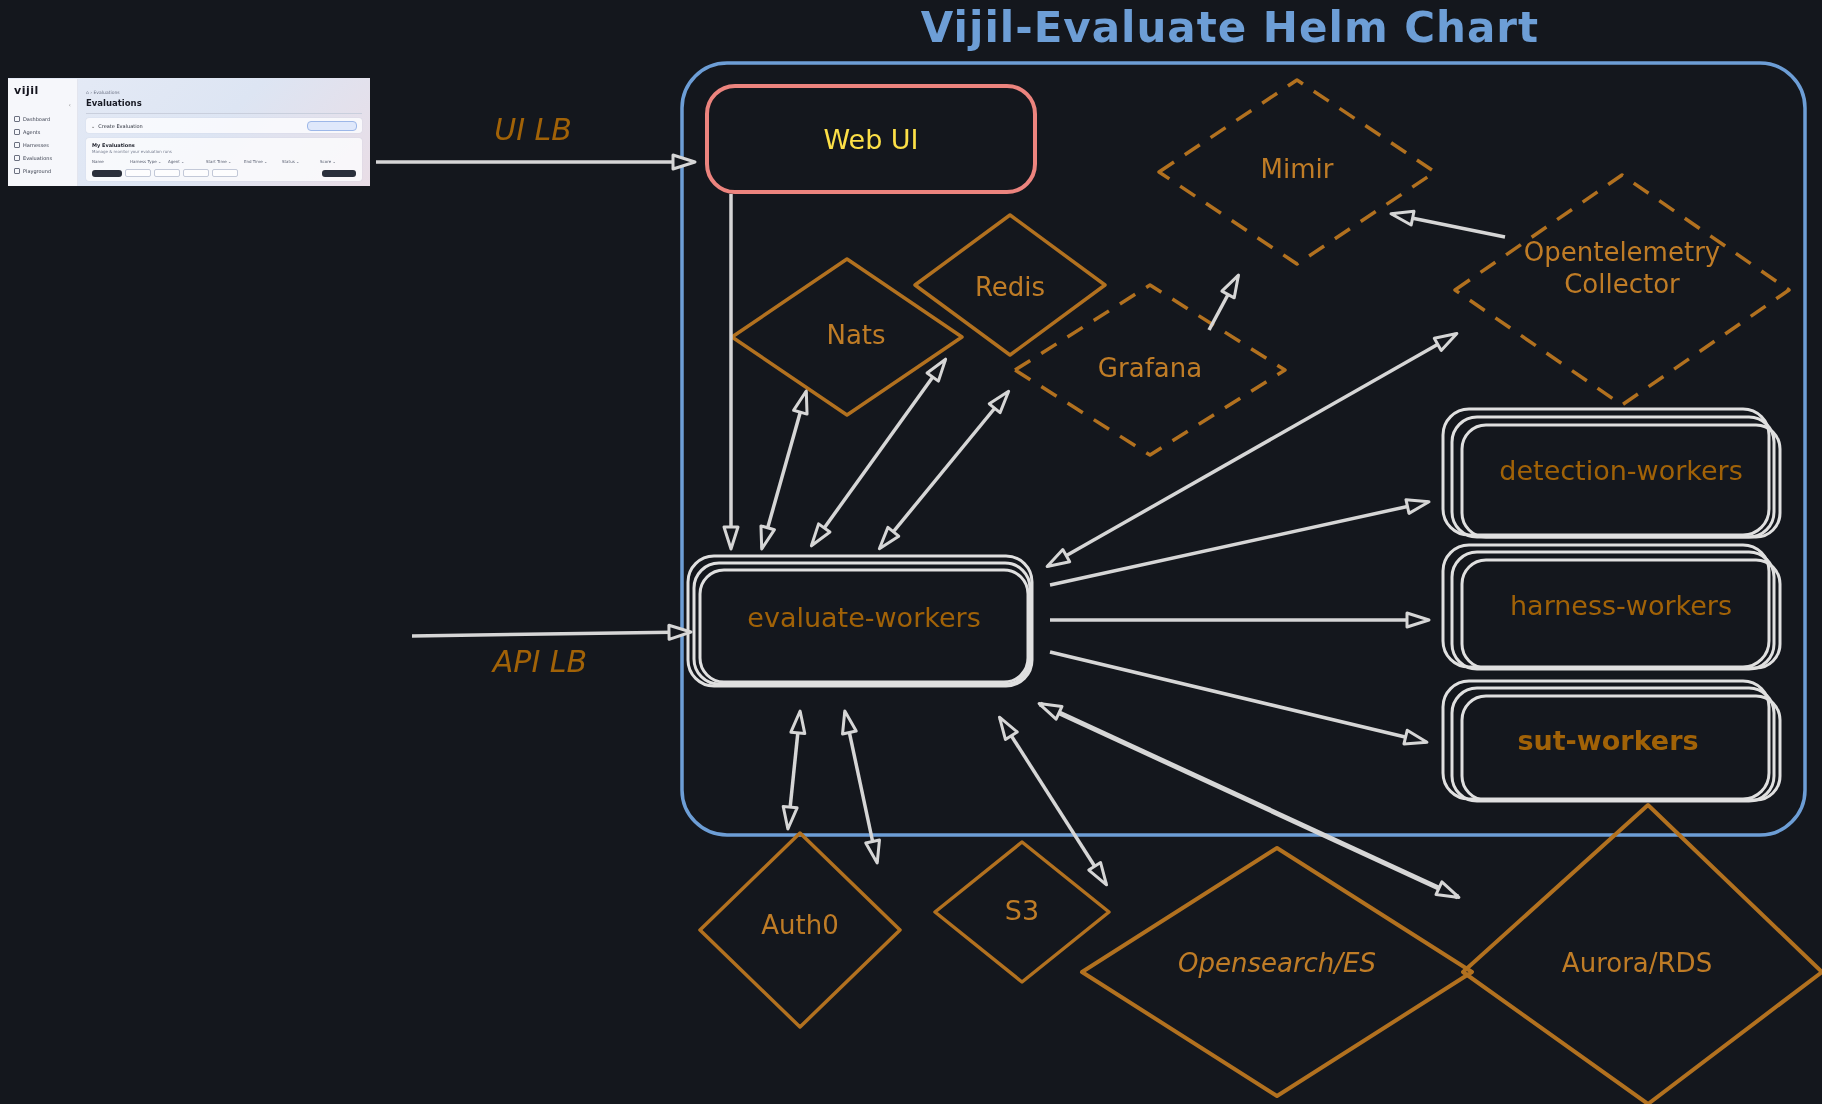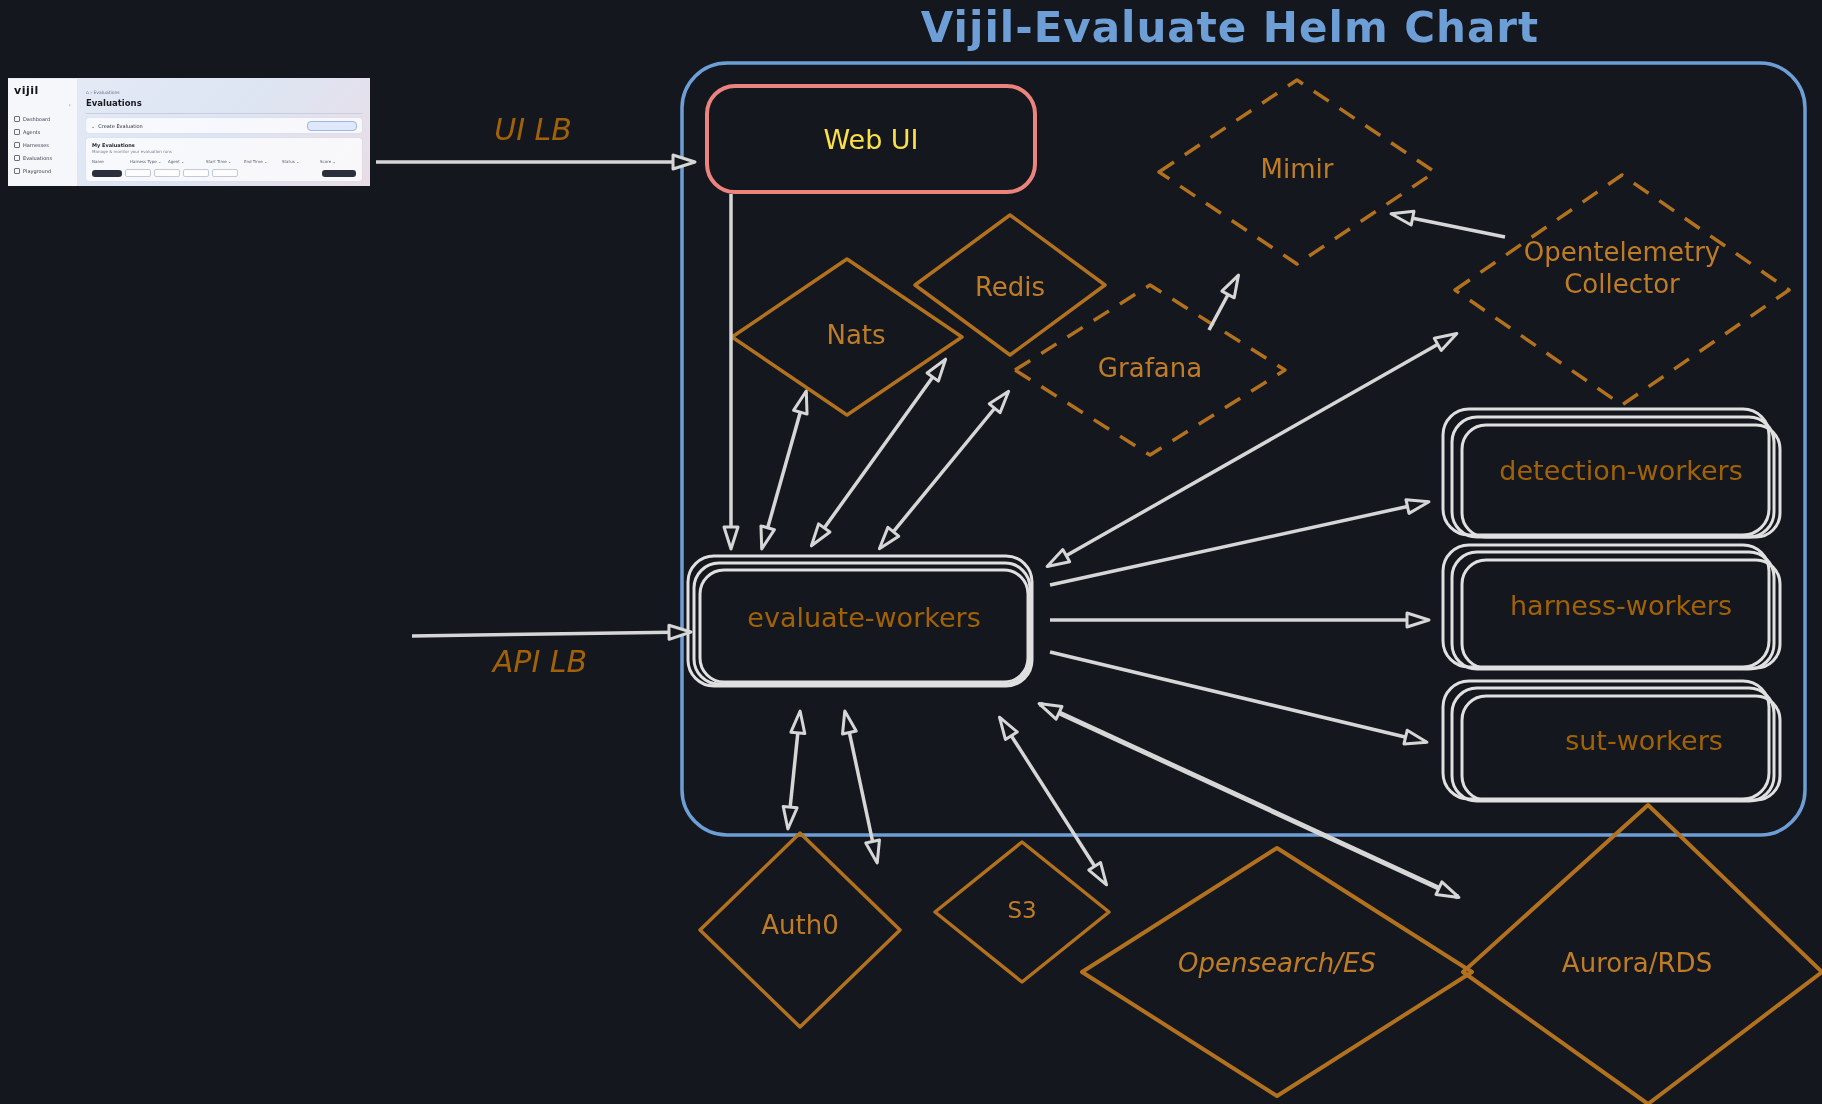--- a/index.html
+++ b/index.html
@@ -13,21 +13,21 @@
     position:absolute; transform:translate(-50%,-50%);
     font-family:"DejaVu Sans", sans-serif; white-space:nowrap; z-index:5;
   }
   .lbl.white{color:#a16207;}
   .lbl.orange{color:#bf7c26;}
   .lbl.blue{color:#6d9ed6;}
   .lbl.salmon{color:#fde047;}
   .title{font-size:42px; font-weight:bold; letter-spacing:1px;text-align:right;}
   .node-label{font-size:27px;}
   .dia-label{font-size:26px;}
-  .dia-label.small{font-size:23px;}
+  .dia-label.small{font-size:27px;}
   .edge-label{font-size:30px; font-style:italic;}
   .curl-label{font-size:30px;}
   .otel-label{white-space:normal; width:320px; text-align:center; line-height:32px;}
 
   
   .thumb{
     position:absolute; left:8px; top:78px; width:362px; height:108px;
     background:linear-gradient(135deg,#e6ebf6 0%,#dde5f3 55%,#e9dde6 100%);
     display:flex; overflow:hidden; z-index:4;align-items:flex-end;
   }
@@ -148,21 +148,21 @@
 
   <div class="lbl orange dia-label" style="left:847px; top:335px;margin-left:9px;">Nats</div>
   <div class="lbl orange dia-label" style="left:1010px; top:287px;">Redis</div>
   <div class="lbl orange dia-label" style="left:1150px; top:368px;">Grafana</div>
   <div class="lbl orange dia-label" style="left:1297px; top:169px;">Mimir</div>
   <div class="lbl orange dia-label otel-label" style="left:1622px; top:268px;">Opentelemetry Collector</div>
 
   <div class="lbl white node-label" style="left:864px; top:617px;text-align:right;">evaluate-workers</div>
   <div class="lbl white node-label" style="left:1621px; top:470px;">detection-workers</div>
   <div class="lbl white node-label" style="left:1621px; top:605px;">harness-workers</div>
-  <div class="lbl white node-label" style="left:1644px; top:740px;">sut-workers</div>
+  <div class="lbl white node-label" style="left:1608px; top:740px;font-weight:bold;">sut-workers</div>
 
   <div class="lbl orange dia-label" style="left:800px; top:925px;">Auth0</div>
   <div class="lbl orange dia-label small" style="left:1022px; top:910px;">S3</div>
   <div class="lbl orange dia-label" style="left:1277px; top:963px;font-style:italic;">Opensearch/ES</div>
   <div class="lbl orange dia-label" style="left:1637px; top:963px;">Aurora/RDS</div>
 
   <div class="lbl white edge-label" style="left:533px; top:129px;">UI LB</div>
   <div class="lbl white edge-label" style="left:540px; top:661px;">API LB</div>
 
   <div class="thumb">

